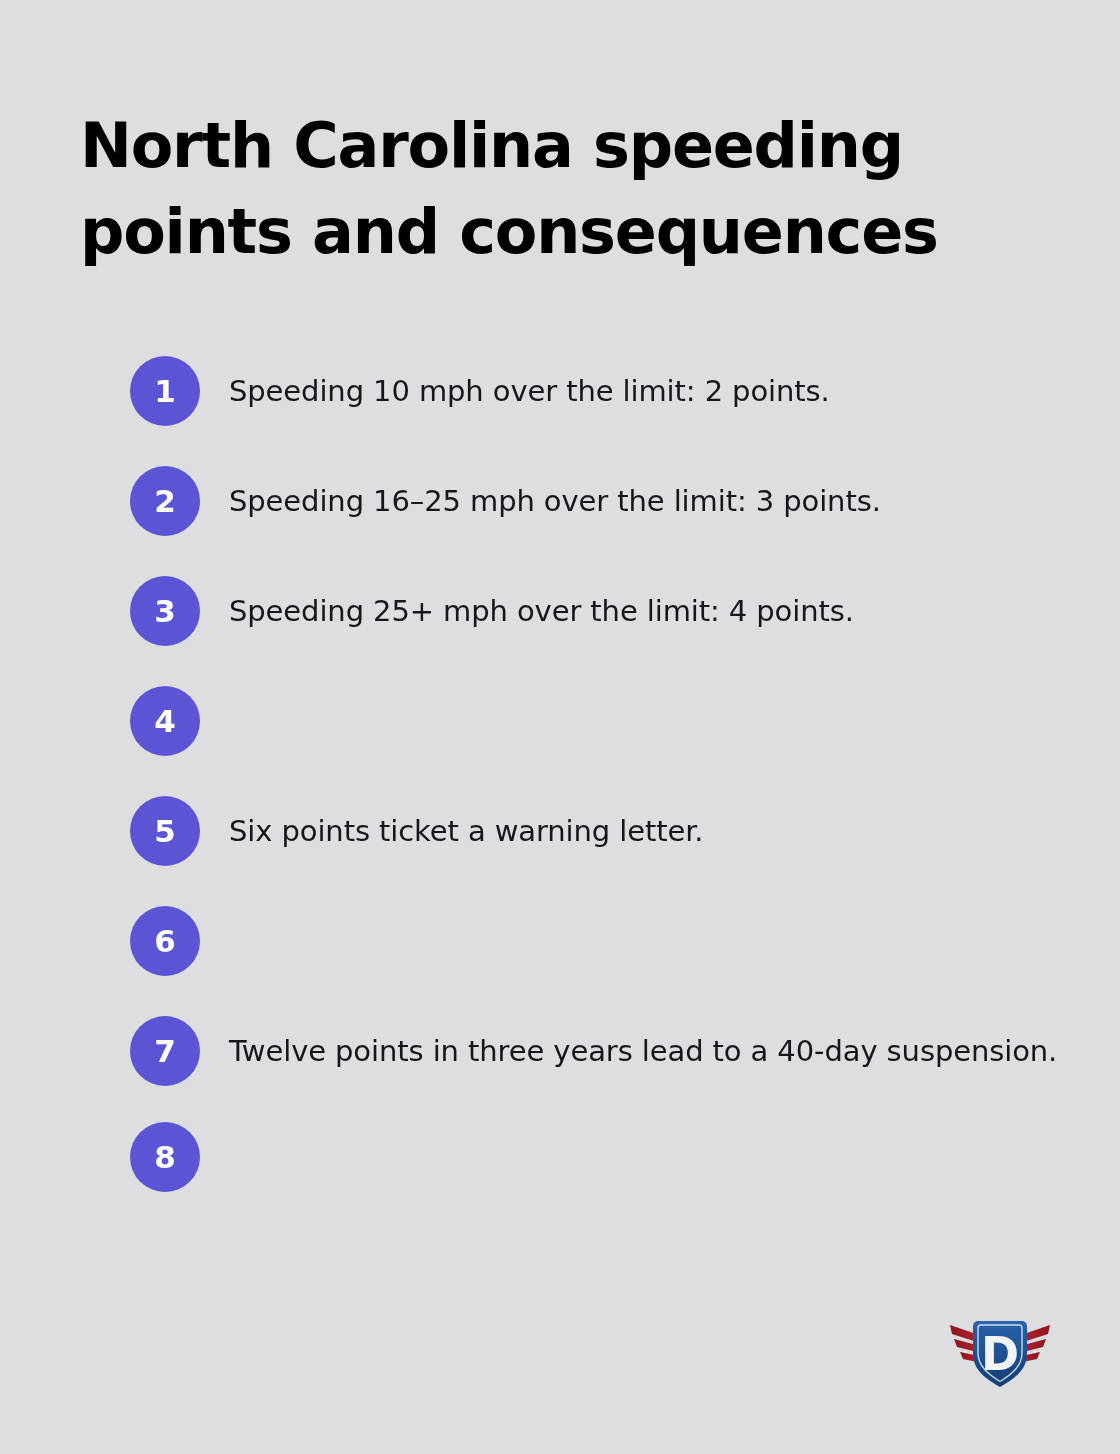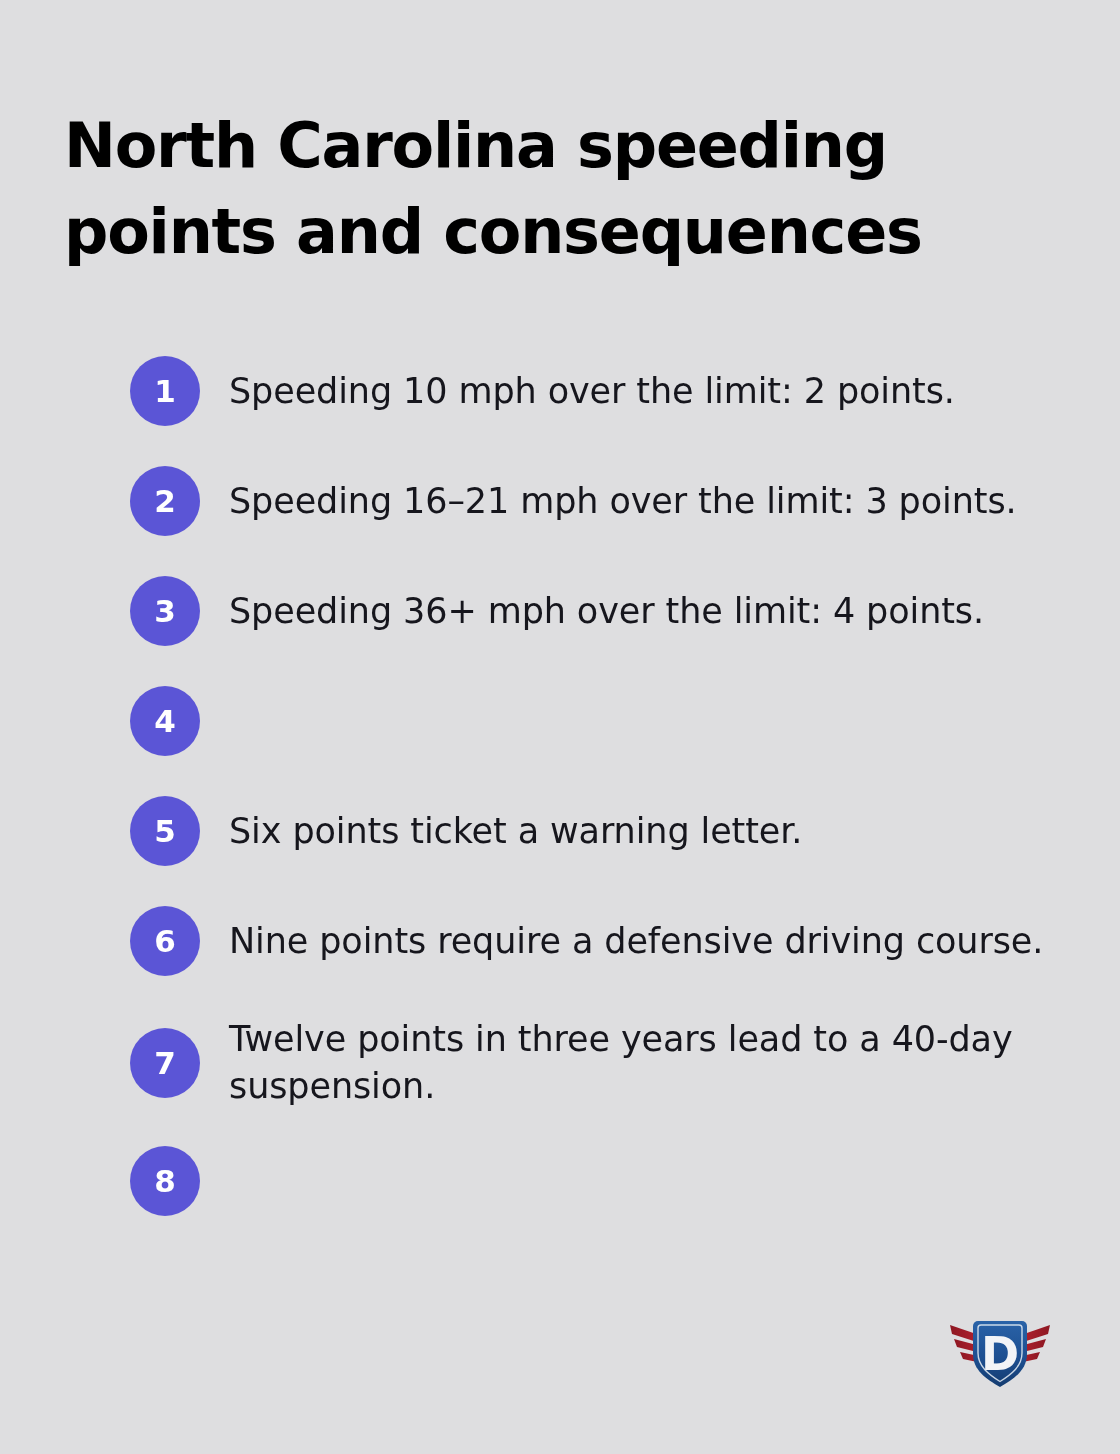--- a/index.html
+++ b/index.html
@@ -18,21 +18,21 @@
   .page {
     position: relative;
     width: 1120px;
     height: 1454px;
     box-sizing: border-box;
   }
 
   
   .title {
     position: absolute;
-    left: 64px;
+    left: 80px;
     top: 103px;
     width: 1010px;
     font-family: "DejaVu Sans", sans-serif;
     font-weight: 700;
     font-size: 62px;
     line-height: 1.38;
     letter-spacing: -1.2px;
     color: #000000;
     margin: 0;
   }
@@ -71,21 +71,21 @@
     line-height: 70px;
     text-align: center;
     user-select: none;
   }
 
   .item-text {
     flex: 1 1 auto;
     margin-left: 29px;
     font-family: "DejaVu Sans", sans-serif;
     font-weight: 400;
-    font-size: 35px;
+    font-size: 29px;
     line-height: 47px;
     color: #16161d;
     letter-spacing: -0.1px;
   }
 
   
   .logo {
     position: absolute;
     left: 938px;
     top: 1308px;
@@ -107,40 +107,39 @@
 
   <ul class="list">
 
     <li class="item">
       <span class="badge">1</span>
       <span class="item-text">Speeding 10 mph over the limit: 2 points.</span>
     </li>
 
     <li class="item">
       <span class="badge">2</span>
-      <span class="item-text">Speeding 16–21 mph over the limit: 3 points.</span>
+      <span class="item-text">Speeding 16–25 mph over the limit: 3 points.</span>
     </li>
 
     <li class="item">
       <span class="badge">3</span>
-      <span class="item-text">Speeding 36+ mph over the limit: 4 points.</span>
+      <span class="item-text">Speeding 25+ mph over the limit: 4 points.</span>
     </li>
 
     <li class="item">
       <span class="badge">4</span>
     </li>
 
     <li class="item">
       <span class="badge">5</span>
       <span class="item-text">Six points ticket a warning letter.</span>
     </li>
 
     <li class="item">
       <span class="badge">6</span>
-      <span class="item-text">Nine points require a defensive driving course.</span>
     </li>
 
     <li class="item two-line">
       <span class="badge">7</span>
       <span class="item-text">Twelve points in three years lead to a 40-day suspension.</span>
     </li>
 
     <li class="item two-line">
       <span class="badge">8</span>
     </li>

